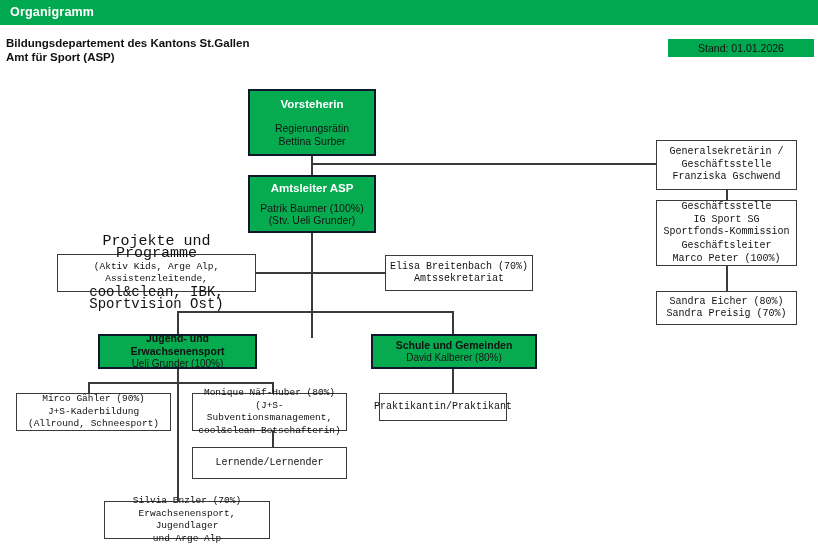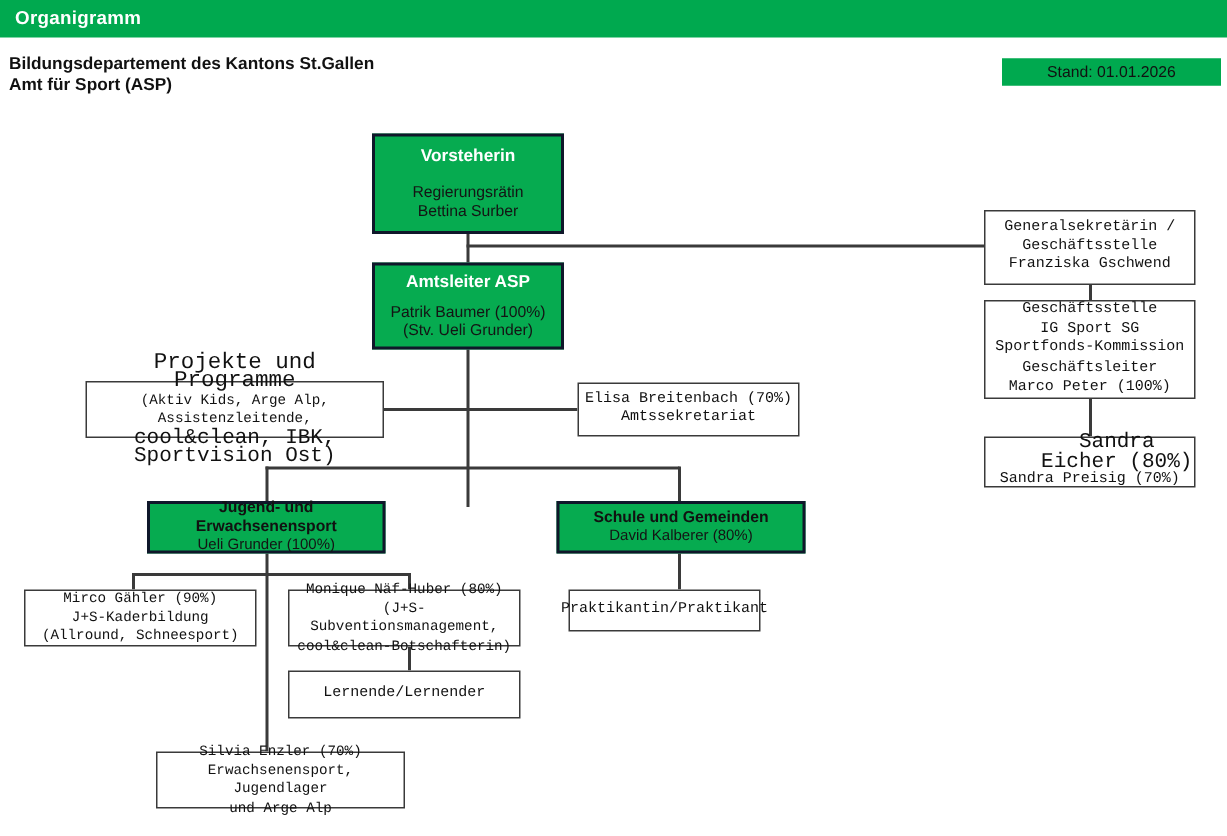--- a/index.html
+++ b/index.html
@@ -124,21 +124,21 @@
   <div class="node plain" style="left:656px;top:200px;width:141px;height:66px;">
     <div class="sub black" style="font-size:10px;">Geschäftsstelle</div>
     <div class="sub black" style="font-size:10px;">IG Sport SG</div>
     <div class="sub black" style="font-size:10px;">Sportfonds-Kommission</div>
     <div style="height:8px;"></div>
     <div class="sub black" style="font-size:10px;">Geschäftsleiter</div>
     <div class="sub black" style="font-size:10px;">Marco Peter (100%)</div>
   </div>
 
   <div class="node plain" style="left:656px;top:291px;width:141px;height:34px;">
-    <div class="sub black" style="font-size:14px;margin-left:36px;">Sandra Eicher (80%)</div>
+    <div class="sub black" style="font-size:10px;">Sandra Eicher (80%)</div>
     <div class="sub black" style="font-size:10px;">Sandra Preisig (70%)</div>
   </div>
 
   <div class="node plain" style="left:57px;top:254px;width:199px;height:38px;">
     <div class="sub black" style="font-size:15px;">Projekte und Programme</div>
     <div class="sub black" style="font-size:9.5px;">(Aktiv Kids, Arge Alp, Assistenzleitende,</div>
     <div class="sub black" style="font-size:14px;">cool&amp;clean, IBK, Sportvision Ost)</div>
   </div>
 
   <div class="node plain" style="left:385px;top:255px;width:148px;height:36px;">

